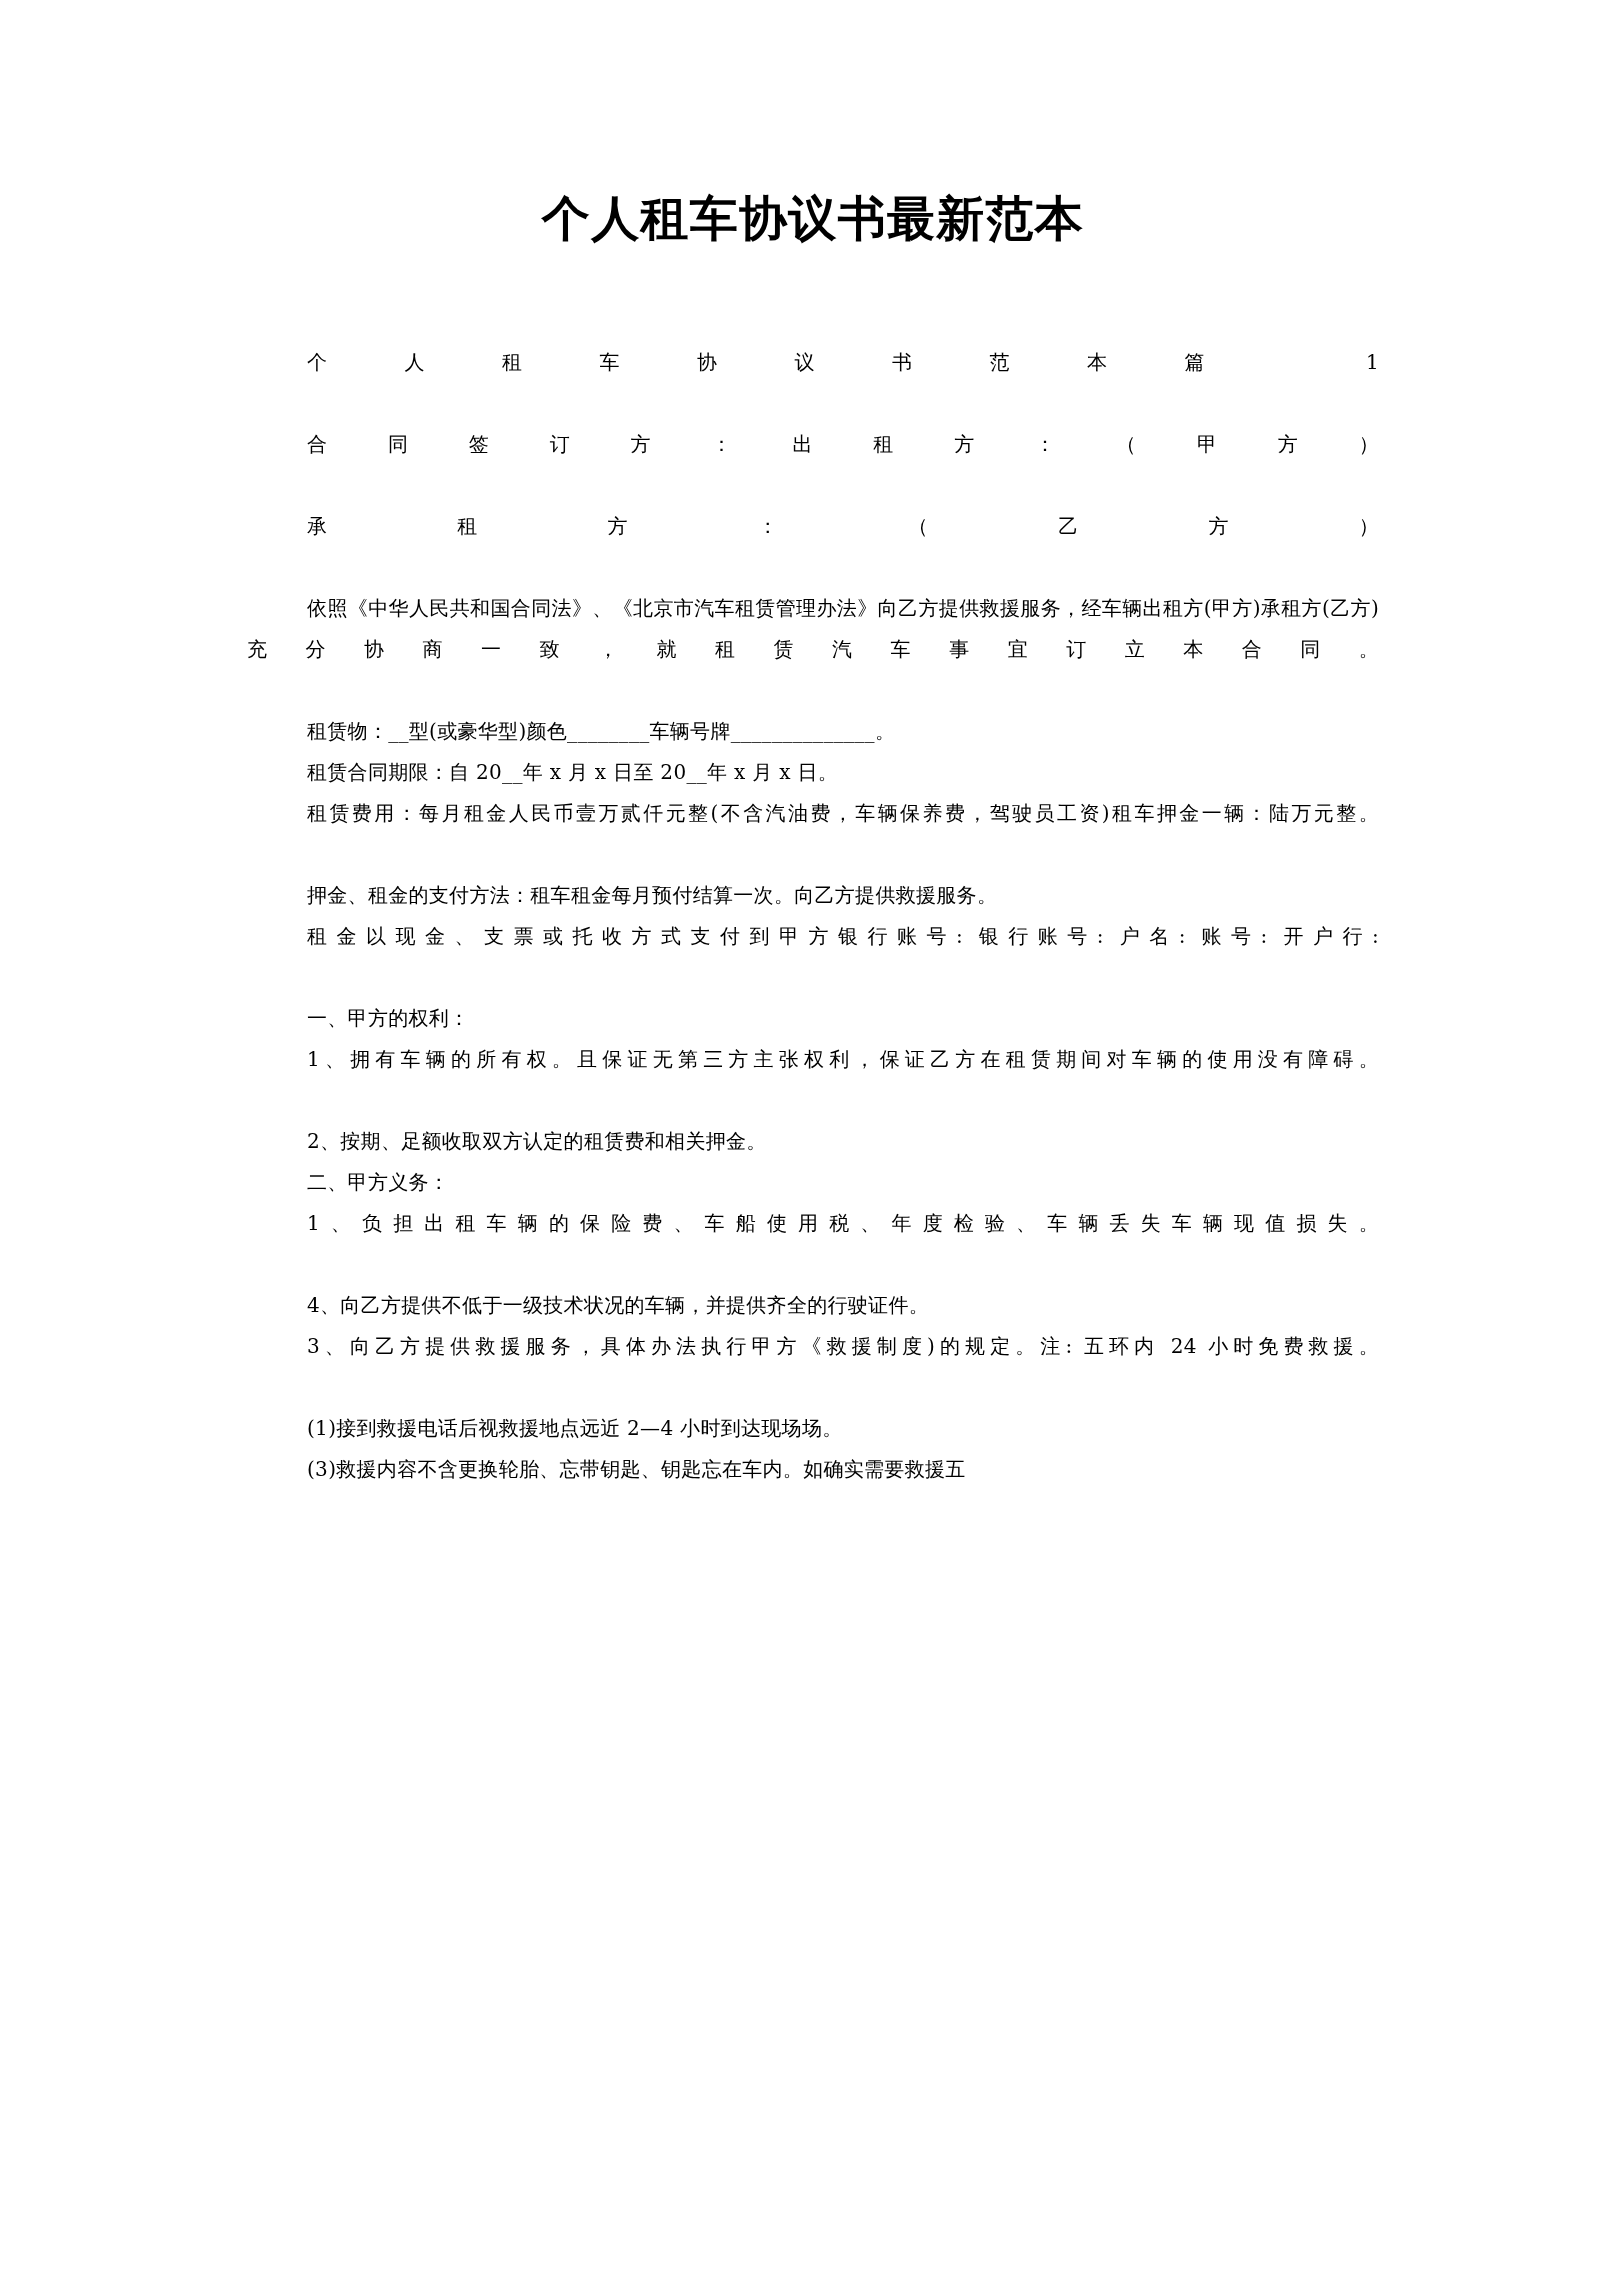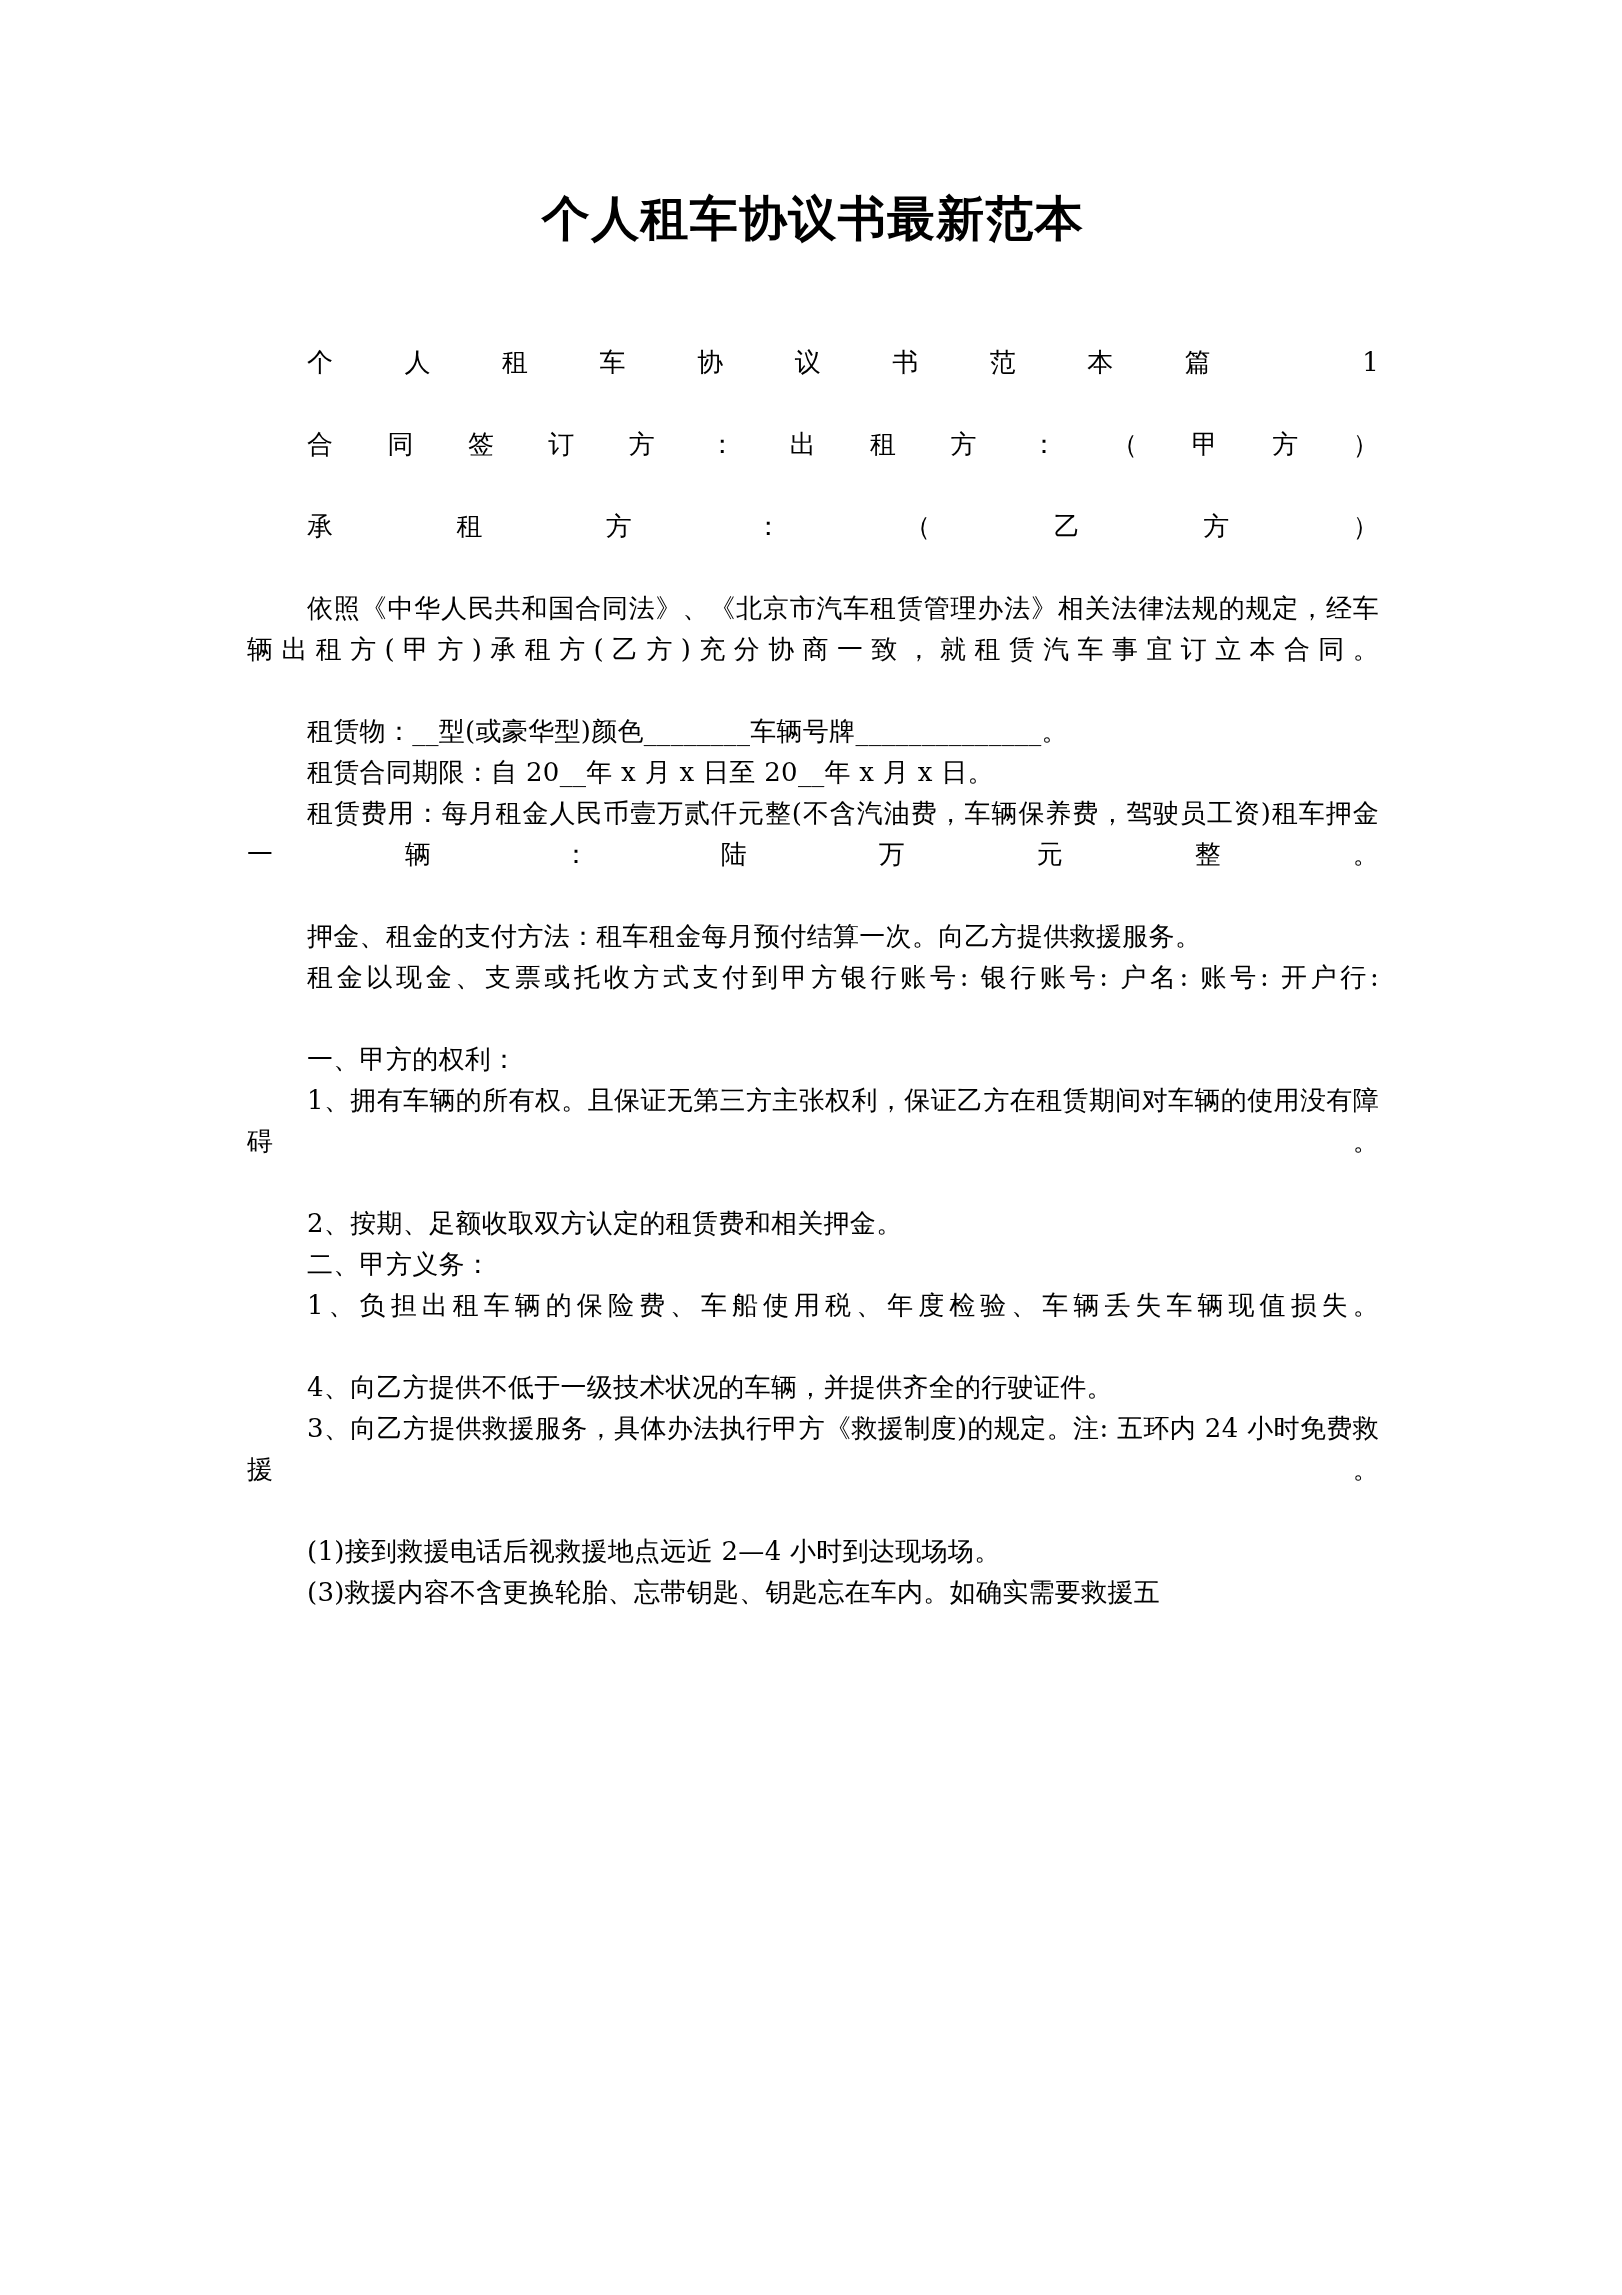--- a/index.html
+++ b/index.html
@@ -52,21 +52,21 @@
   .body-block {
     position: absolute;
     left: 0;
     top: 342px;
     width: 1132px;
   }
 
   p.para {
     margin: 0;
     padding: 0;
-    font-size: 26px;
+    font-size: 20px;
     line-height: 41px;
     text-align: justify;
     text-justify: inter-ideograph;
     text-indent: 60px;
     letter-spacing: 0.3px;
     word-break: break-all;
     font-family: "DejaVu Serif", "Liberation Serif", serif;
   }
 
   
@@ -88,21 +88,21 @@
     <h1 class="doc-title">个人租车协议书最新范本</h1>
 
     <div class="body-block">
 
       <p class="para">个人租车协议书范本篇 1</p>
 
       <p class="para">合同签订方：出租方：（甲方）</p>
 
       <p class="para">承租方：（乙方）</p>
 
-      <p class="para">依照《中华人民共和国合同法》、《北京市汽车租赁管理办法》相关法律法规的规定，经车辆出租方(甲方)承租方(乙方)充分协商一致，就租赁汽车事宜订立本合同。</p>
+      <p class="para">依照《中华人民共和国合同法》、《北京市汽车租赁管理办法》向乙方提供救援服务，经车辆出租方(甲方)承租方(乙方)充分协商一致，就租赁汽车事宜订立本合同。</p>
 
       <p class="para single">租赁物：__型(或豪华型)颜色________车辆号牌______________。</p>
 
       <p class="para single">租赁合同期限：自 20__年 x 月 x 日至 20__年 x 月 x 日。</p>
 
       <p class="para">租赁费用：每月租金人民币壹万贰仟元整(不含汽油费，车辆保养费，驾驶员工资)租车押金一辆：陆万元整。</p>
 
       <p class="para single">押金、租金的支付方法：租车租金每月预付结算一次。向乙方提供救援服务。</p>
 
       <p class="para">租金以现金、支票或托收方式支付到甲方银行账号: 银行账号: 户名: 账号: 开户行:</p>

